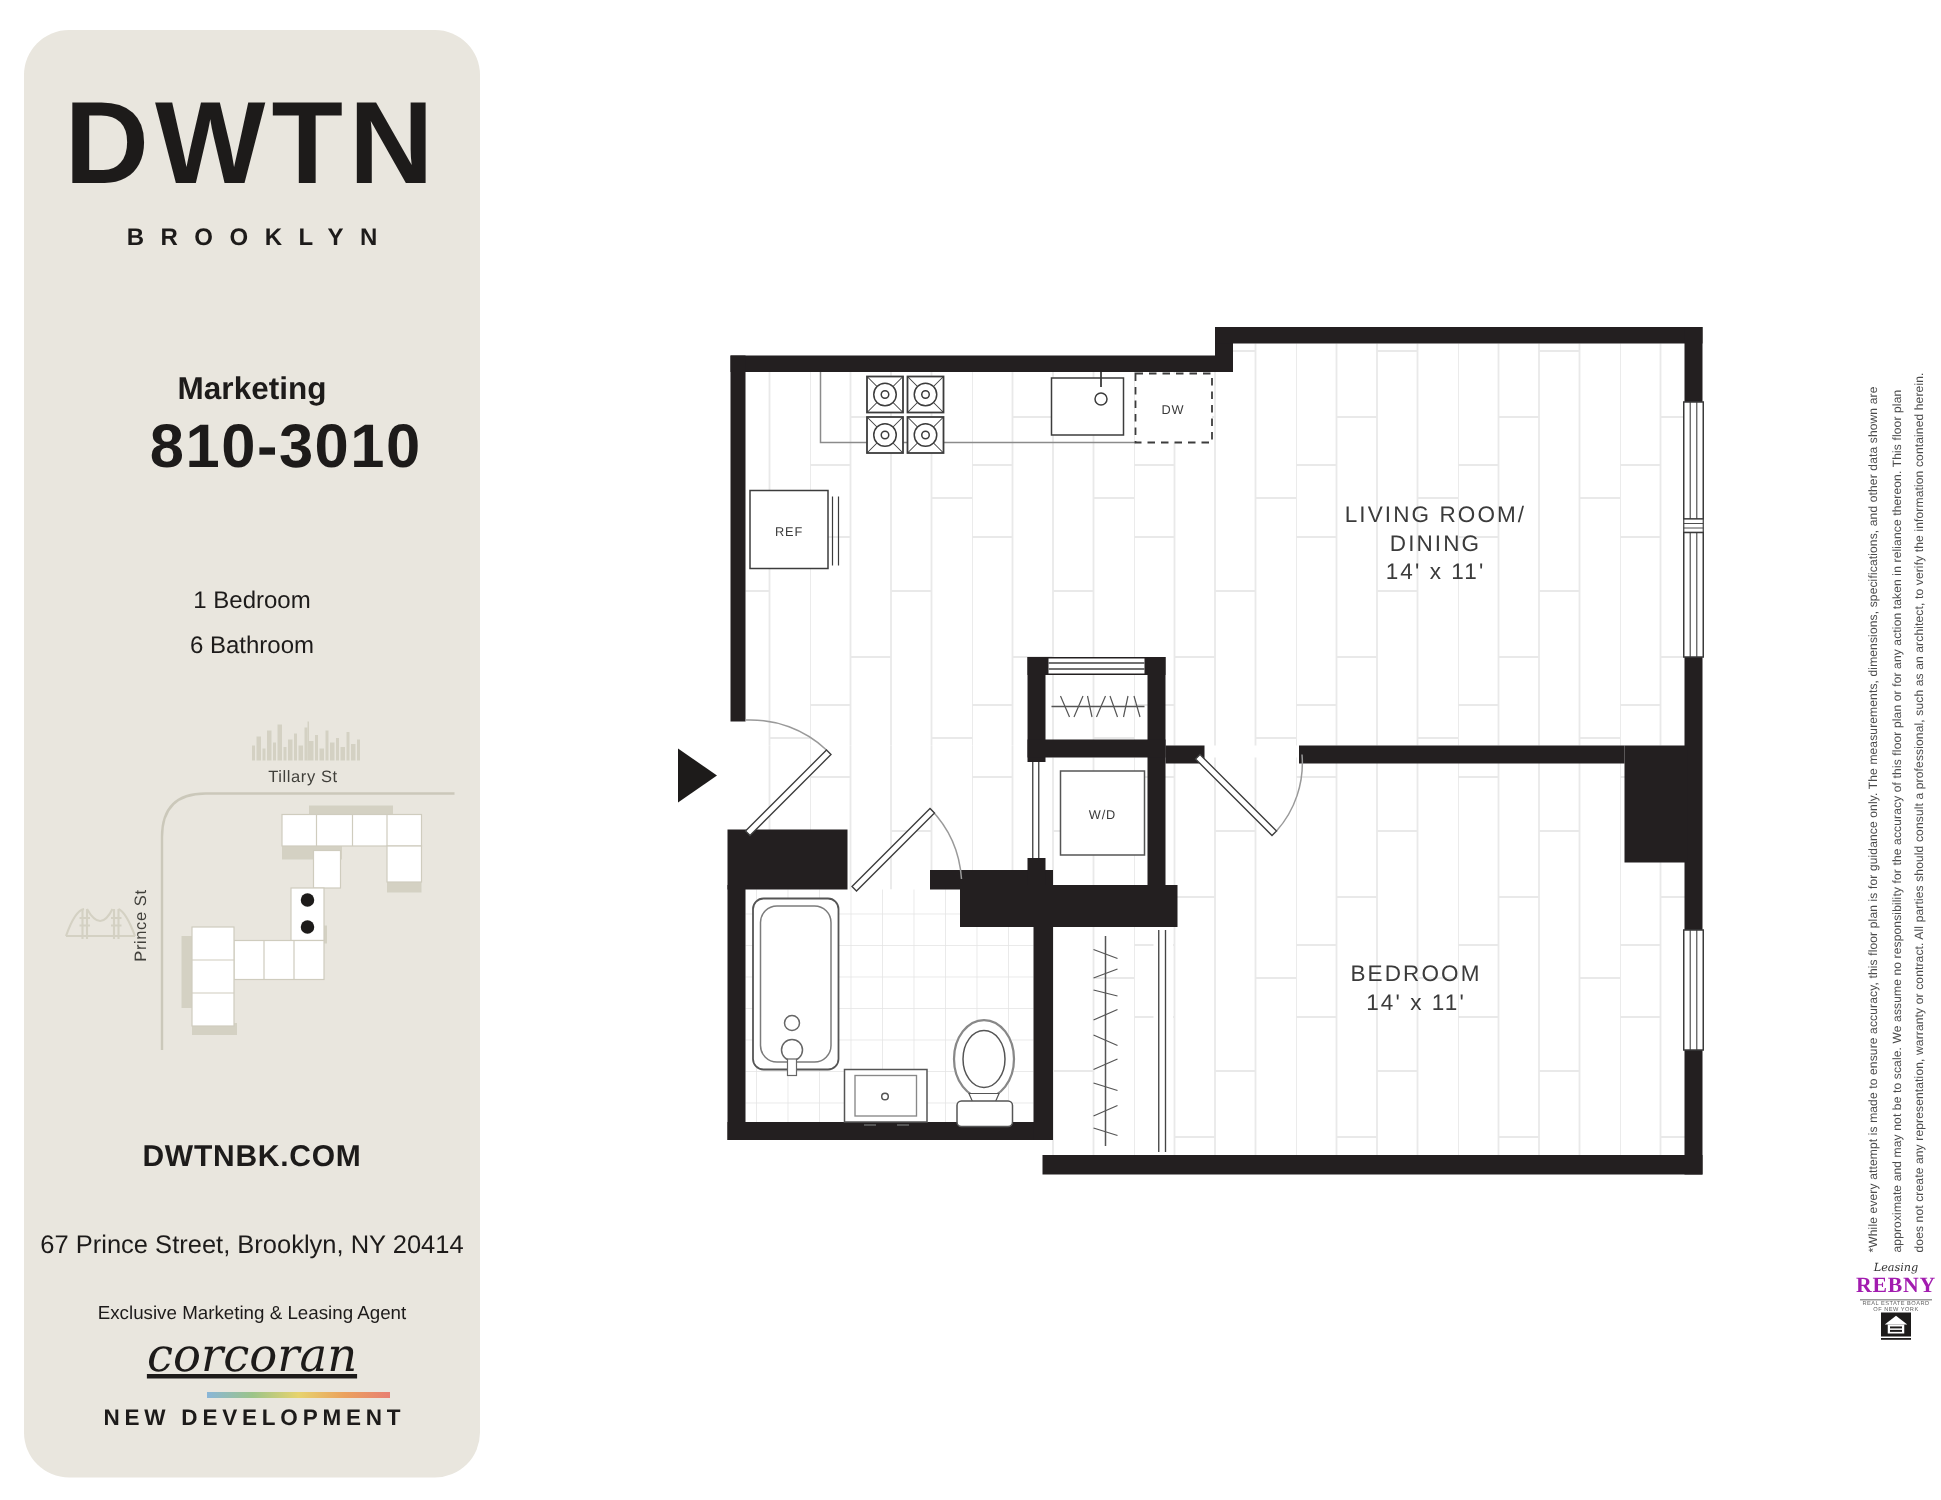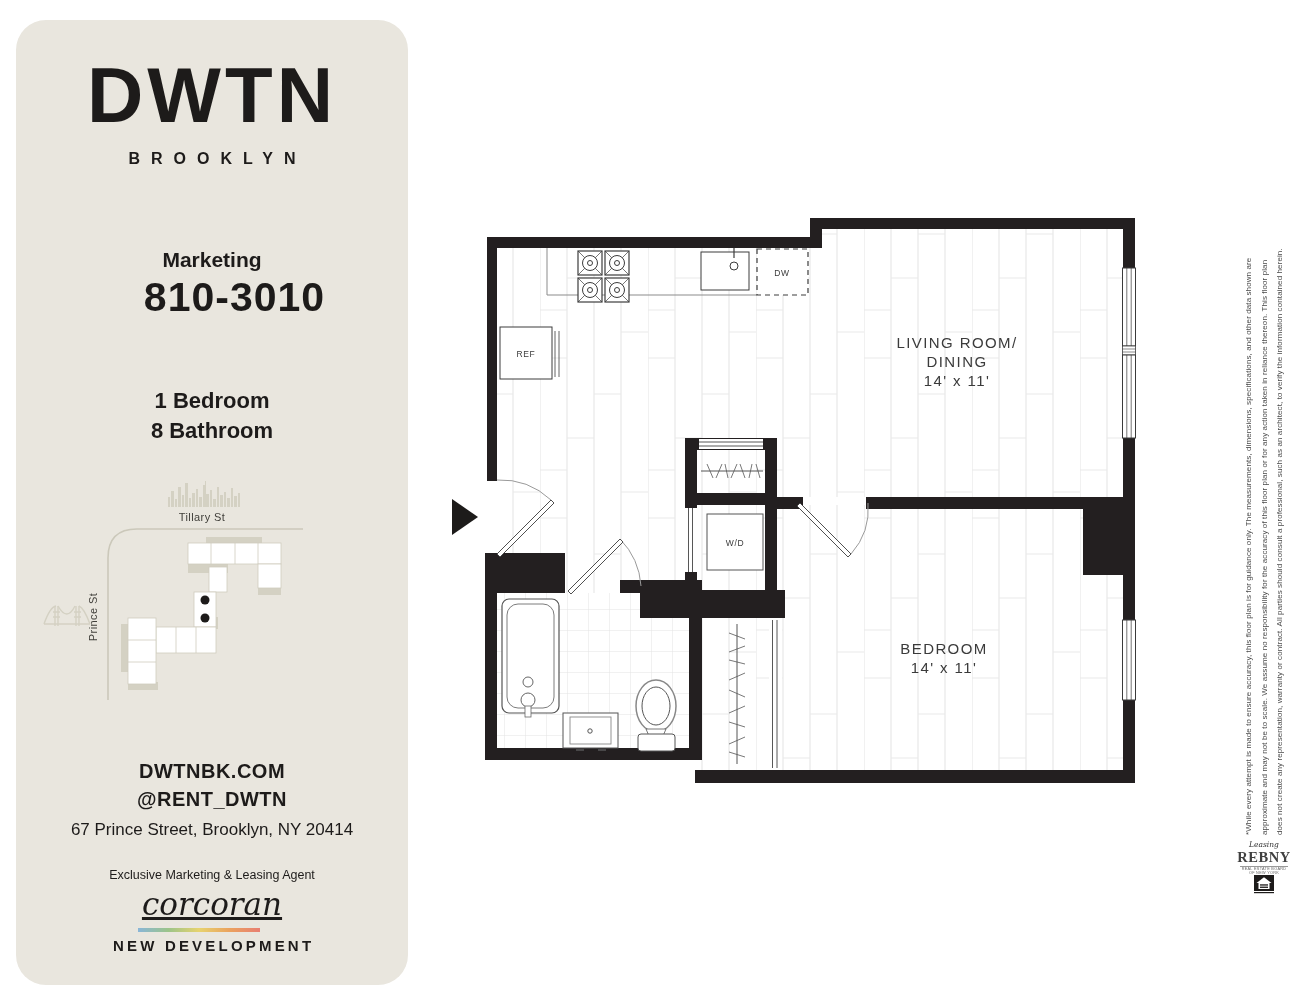--- a/index.html
+++ b/index.html
@@ -1,25 +1,25 @@
 <!DOCTYPE html>
 <html><head>
 <meta charset="utf-8">
 <style>
   html,body{margin:0;padding:0;background:#ffffff;width:1294px;height:1000px;
     font-family:"Liberation Sans",sans-serif;color:#1d1b1a;overflow:hidden;position:relative;}
   .abs{position:absolute;}
   
-  #sidebar{left:16px;top:20px;width:392px;height:965px;background:#e9e6de;border-radius:30px;}
+  #sidebar{left:16px;top:20px;width:304px;height:965px;background:#e9e6de;border-radius:30px;}
   #sidebar .ctr{left:0;right:0;text-align:center;}
   .brand-name{top:36px;font-size:78px;font-weight:800;letter-spacing:4px;line-height:1;}
   .brand-sub{top:130px;font-size:16px;font-weight:700;letter-spacing:11px;text-indent:11px;}
   .residences{top:228px;font-size:21px;font-weight:700;}
   .unit-range{top:254px;font-size:41px;font-weight:800;letter-spacing:1px;padding-left:45px;}
-  .features{top:366px;font-size:22px;line-height:30px;font-weight:700;}
+  .features{top:366px;font-size:16px;line-height:30px;font-weight:400;}
   .website{top:740px;font-size:20px;font-weight:800;letter-spacing:.5px;}
   .instagram{top:768px;font-size:20px;font-weight:800;letter-spacing:.5px;}
   .address{top:800px;font-size:17px;font-weight:400;}
   .agent-label{top:848px;font-size:12.5px;font-weight:400;}
   .corcoran{top:866px;font-family:"DejaVu Serif",serif;font-style:italic;font-size:31px;font-weight:500;text-decoration:underline;}
   .corcoran-bar{top:908px;left:122px;width:122px;height:3.5px;
     background:linear-gradient(90deg,#8ab6d8,#9cc489,#e7d36e,#eba25e,#e87f72);}
   .agent-tagline{top:917px;font-size:15px;font-weight:600;letter-spacing:3.2px;text-indent:3.2px;}
   
   #site-map{top:440px;left:0;}
@@ -27,35 +27,35 @@
   
   #plan{left:450px;top:195px;}
   #plan text{font-family:"Liberation Sans",sans-serif;fill:#3b3b3b;}
   .room-label{font-size:15px;letter-spacing:1.4px;text-anchor:middle;}
   .appl-label{font-size:8.5px;letter-spacing:.6px;text-anchor:middle;}
   
   #disclaimer{top:835px;left:1241px;width:718px;transform:rotate(-90deg);transform-origin:0 0;
     font-size:8px;line-height:15.5px;color:#4a4a4a;letter-spacing:.1px;}
   #rebny{left:1234px;top:841px;width:60px;text-align:center;line-height:1;}
   #rebny .member{font-family:"DejaVu Serif",serif;font-style:italic;font-size:7.5px;color:#333;}
-  #rebny .name{font-family:"Liberation Serif",serif;font-size:14.5px;font-weight:700;letter-spacing:.5px;color:#404040;margin-top:1px;}
+  #rebny .name{font-family:"Liberation Serif",serif;font-size:14.5px;font-weight:700;letter-spacing:.5px;color:#a21caf;margin-top:1px;}
   #rebny .caption{font-size:3.8px;color:#666;border-top:.5px solid #999;margin:2px 6px 0 6px;padding-top:1px;letter-spacing:.3px;}
   #eho{left:1253px;top:874px;}
 </style>
 </head>
 <body>
 
 <div id="sidebar" class="abs">
   <div class="abs ctr brand-name">DWTN</div>
   <div class="abs ctr brand-sub">BROOKLYN</div>
   <div class="abs ctr residences">Marketing</div>
   <div class="abs ctr unit-range">810-3010</div>
   <div class="abs ctr features">
     <div>1 Bedroom</div>
-    <div>8 Bathroom</div>
+    <div>6 Bathroom</div>
   </div>
 
   <svg id="site-map" class="abs" width="365" height="270" viewBox="16 460 365 270">
 
     <g fill="#d4d1c3">
       <rect x="168" y="497" width="2" height="10"></rect>
         <rect x="171" y="491" width="3" height="16"></rect>
       <rect x="175" y="499" width="2" height="8"></rect>
         <rect x="178" y="487" width="3" height="20"></rect>
       <rect x="182" y="495" width="2" height="12"></rect>
@@ -106,21 +106,20 @@
         <rect x="156" y="627" width="60" height="26"></rect>
         <rect x="128" y="618" width="28" height="66"></rect>
       </g>
       <path d="M211,543 V564 M235,543 V564 M258,543 V564 M176,627 V653 M196,627 V653 M128,640 H156 M128,662 H156" stroke="#cfccbe" stroke-width="0.8" fill="none"></path>
       <circle cx="205" cy="600" r="4.5" fill="#1d1b1a"></circle>
       <circle cx="205" cy="618" r="4.5" fill="#1d1b1a"></circle>
     </g>
   </svg>
 
   <div class="abs ctr website">DWTNBK.COM</div>
-  <div class="abs ctr instagram">@RENT_DWTN</div>
   <div class="abs ctr address">67 Prince Street, Brooklyn, NY 20414</div>
   <div class="abs ctr agent-label">Exclusive Marketing &amp; Leasing Agent</div>
   <div class="abs ctr corcoran">corcoran</div>
   <div class="abs corcoran-bar"></div>
   <div class="abs ctr agent-tagline">NEW DEVELOPMENT</div>
 </div>
 
 <svg id="plan" class="abs" width="700" height="612" viewBox="450 195 700 612">
   <defs>
     <pattern id="planks" patternUnits="userSpaceOnUse" width="108" height="160">

